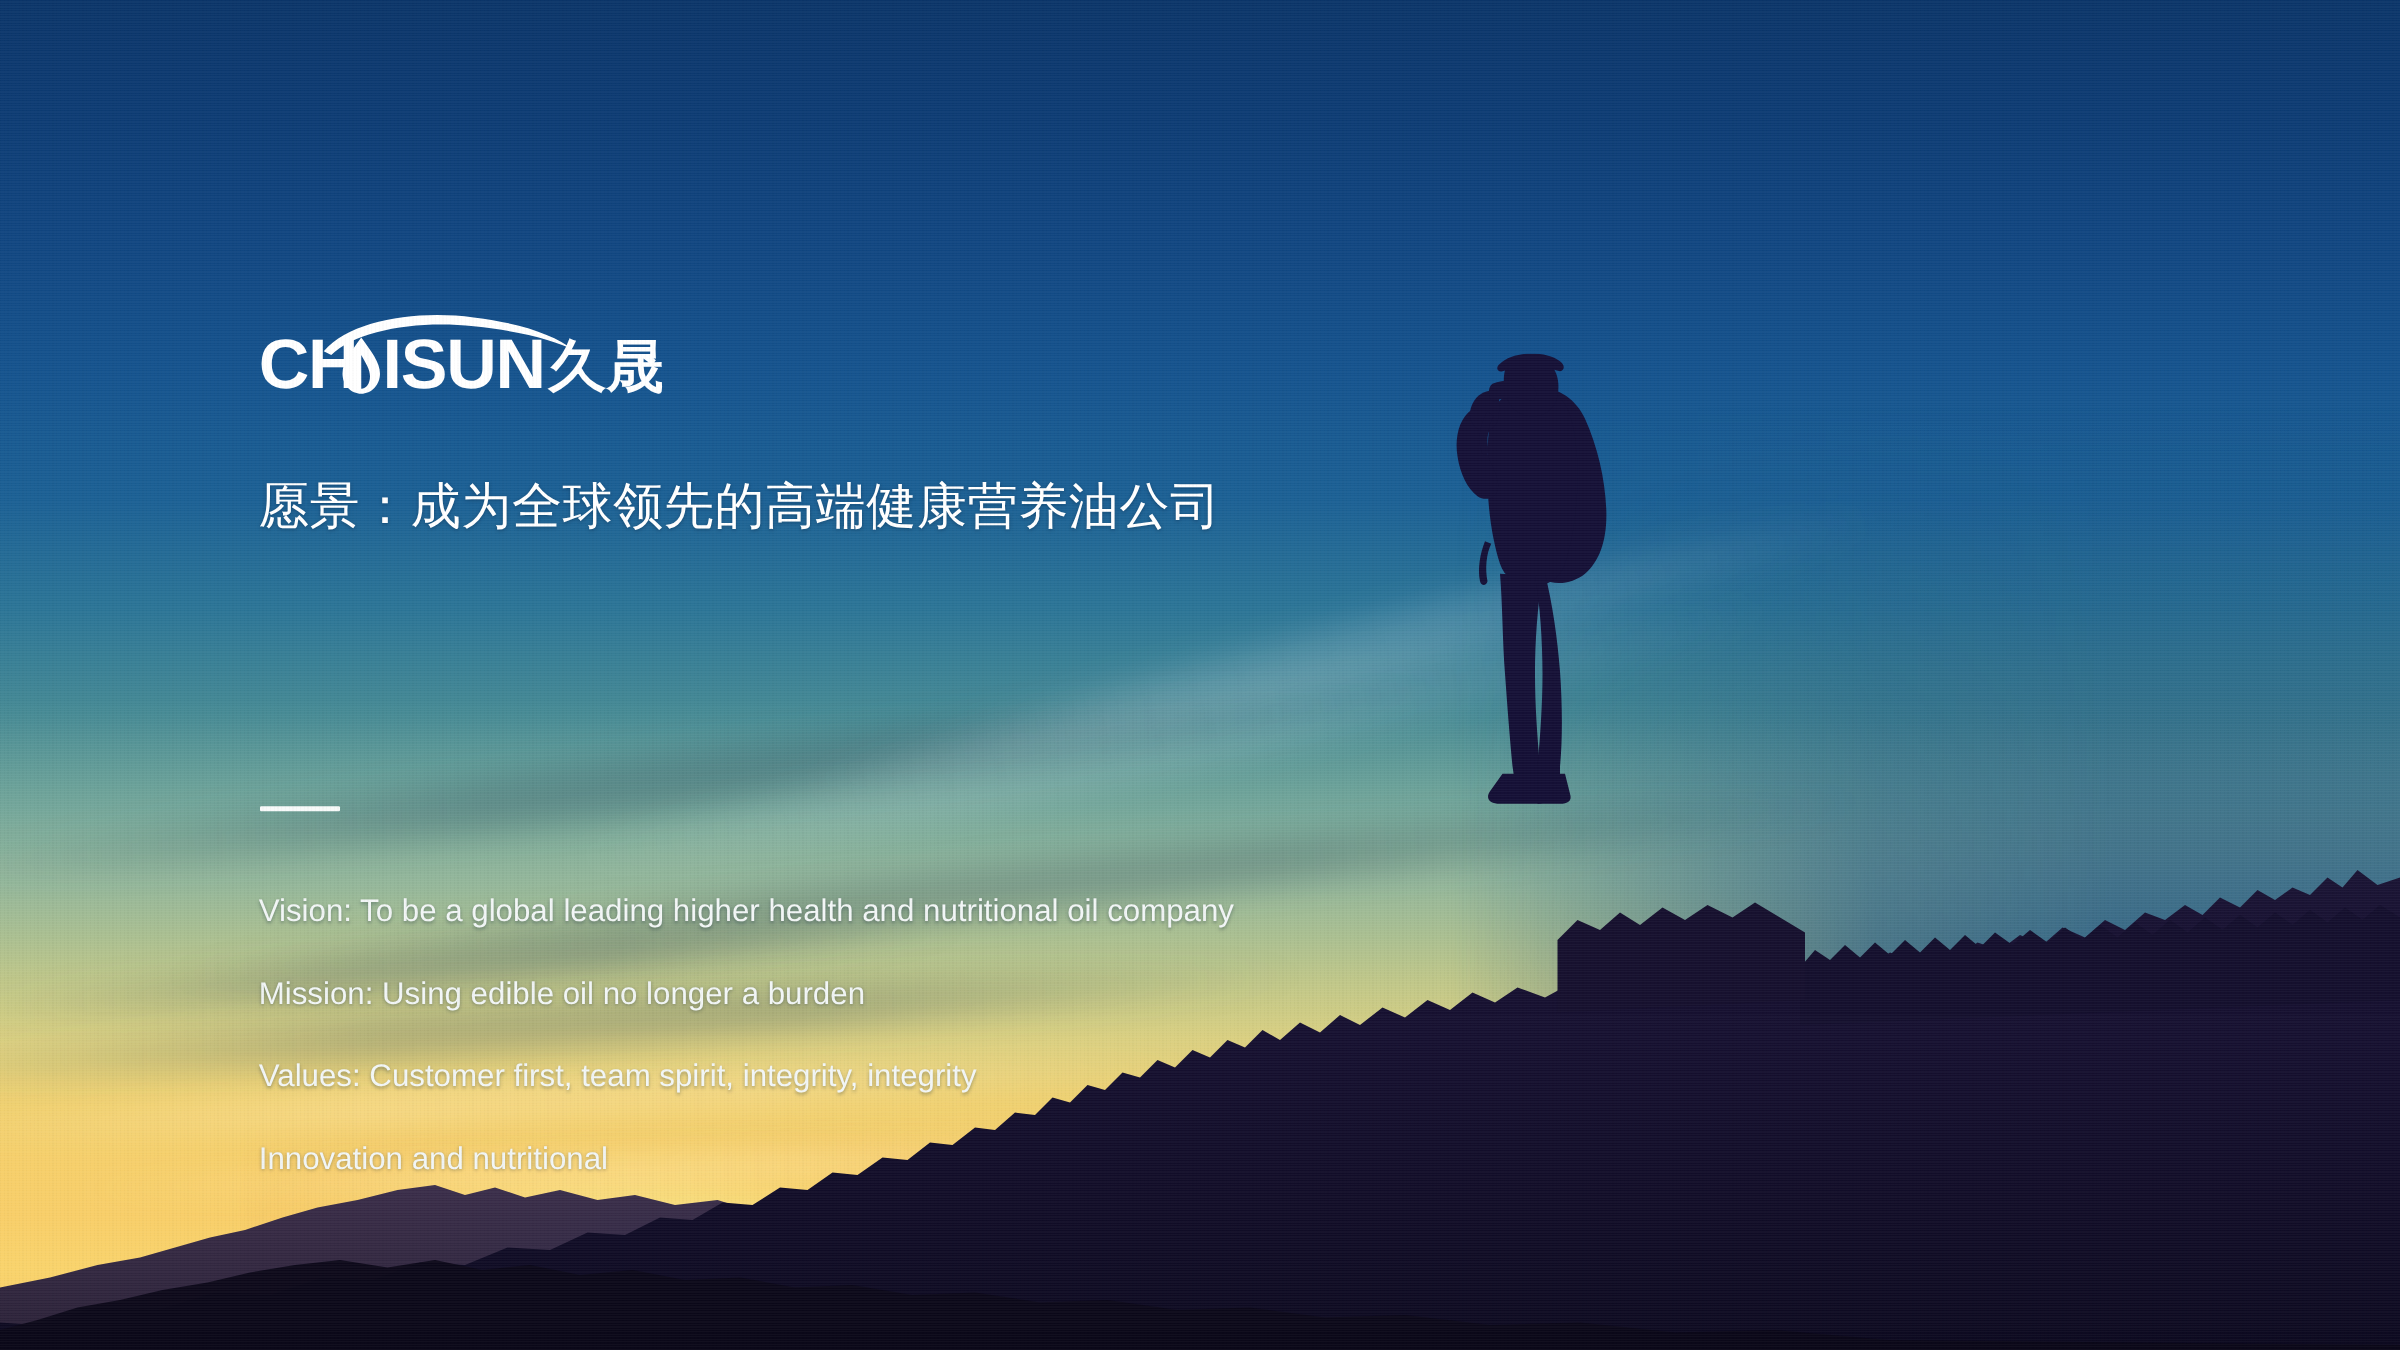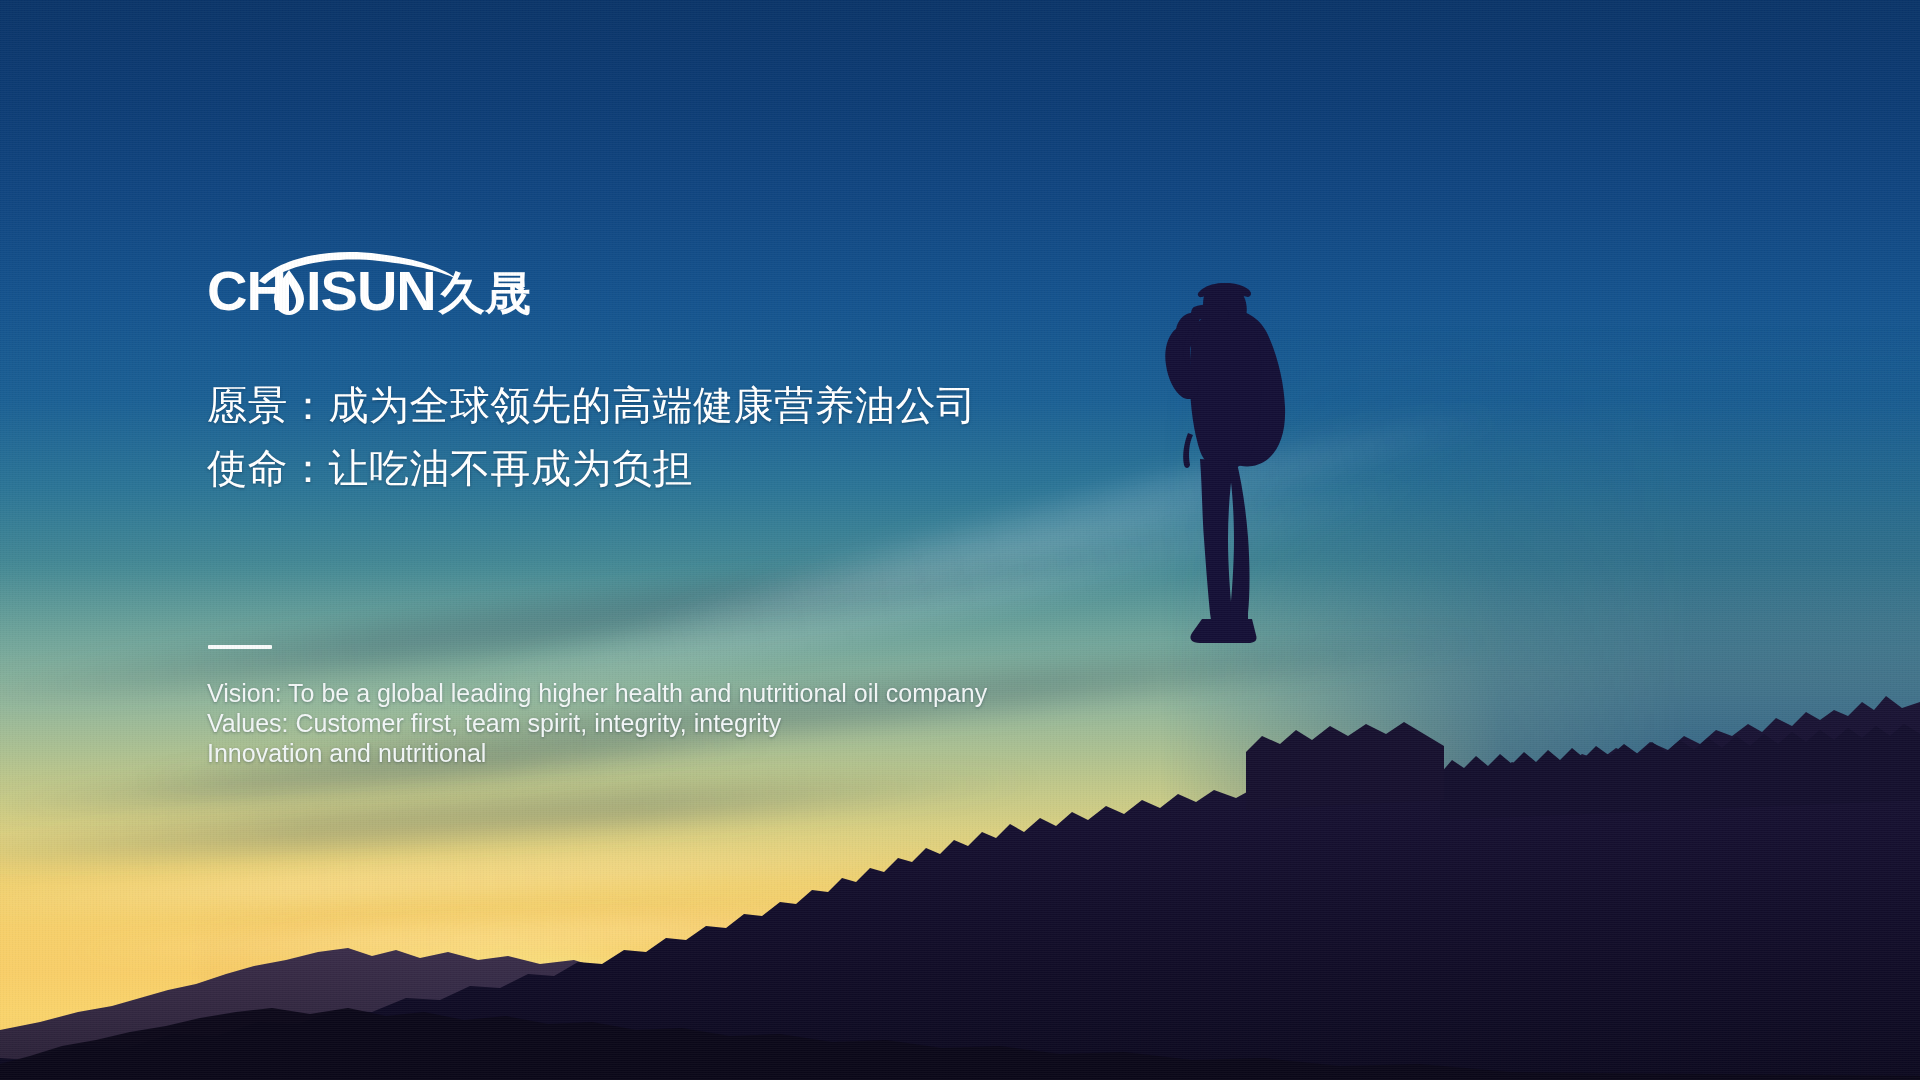--- a/index.html
+++ b/index.html
@@ -140,20 +140,21 @@
   }
   .en-line{
     font-family:"Liberation Sans","DejaVu Sans",sans-serif;
     font-size:25px;
     line-height:30px;
     color:#f2f6f6;
     font-weight:400;
     letter-spacing:0px;
     white-space:nowrap;
     text-shadow:0 1px 3px rgba(0,25,45,.35);
+    margin-top:36px;
   }
 
   
   .grain{
     position:absolute;inset:0;
     opacity:.055;
     background-image:
       repeating-linear-gradient(0deg,rgba(255,255,255,.5) 0 1px,rgba(0,0,0,0) 1px 2px),
       repeating-linear-gradient(90deg,rgba(0,0,0,.45) 0 1px,rgba(255,255,255,0) 1px 3px);
     pointer-events:none;
@@ -303,25 +304,25 @@
                  C82,56 82,44 82,36 Z" fill="#134a86"></path>
       </g>
       <text x="99" y="62" font-family="Liberation Sans, DejaVu Sans, sans-serif" font-size="56" font-weight="bold" fill="#ffffff" letter-spacing="-1">ISUN</text>
 
       <text x="232" y="61" font-family="DejaVu Sans, Liberation Sans, sans-serif" font-size="46" font-weight="bold" fill="#ffffff">久晟</text>
     </svg>
   </div>
 
   <div class="cn-block">
     <div class="cn-line">愿景：成为全球领先的高端健康营养油公司</div>
-    <div class="cn-line">使命：让吃油不再成为负担</div>
   </div>
 
   <div class="rule"></div>
 
   <div class="en-block">
     <div class="en-line">Vision: To be a global leading higher health and nutritional oil company</div>
+    <div class="en-line">Mission: Using edible oil no longer a burden</div>
     <div class="en-line">Values: Customer first, team spirit, integrity, integrity</div>
     <div class="en-line">Innovation and nutritional</div>
   </div>
 
   <div class="grain"></div>
 </div>
 
 </body></html>

